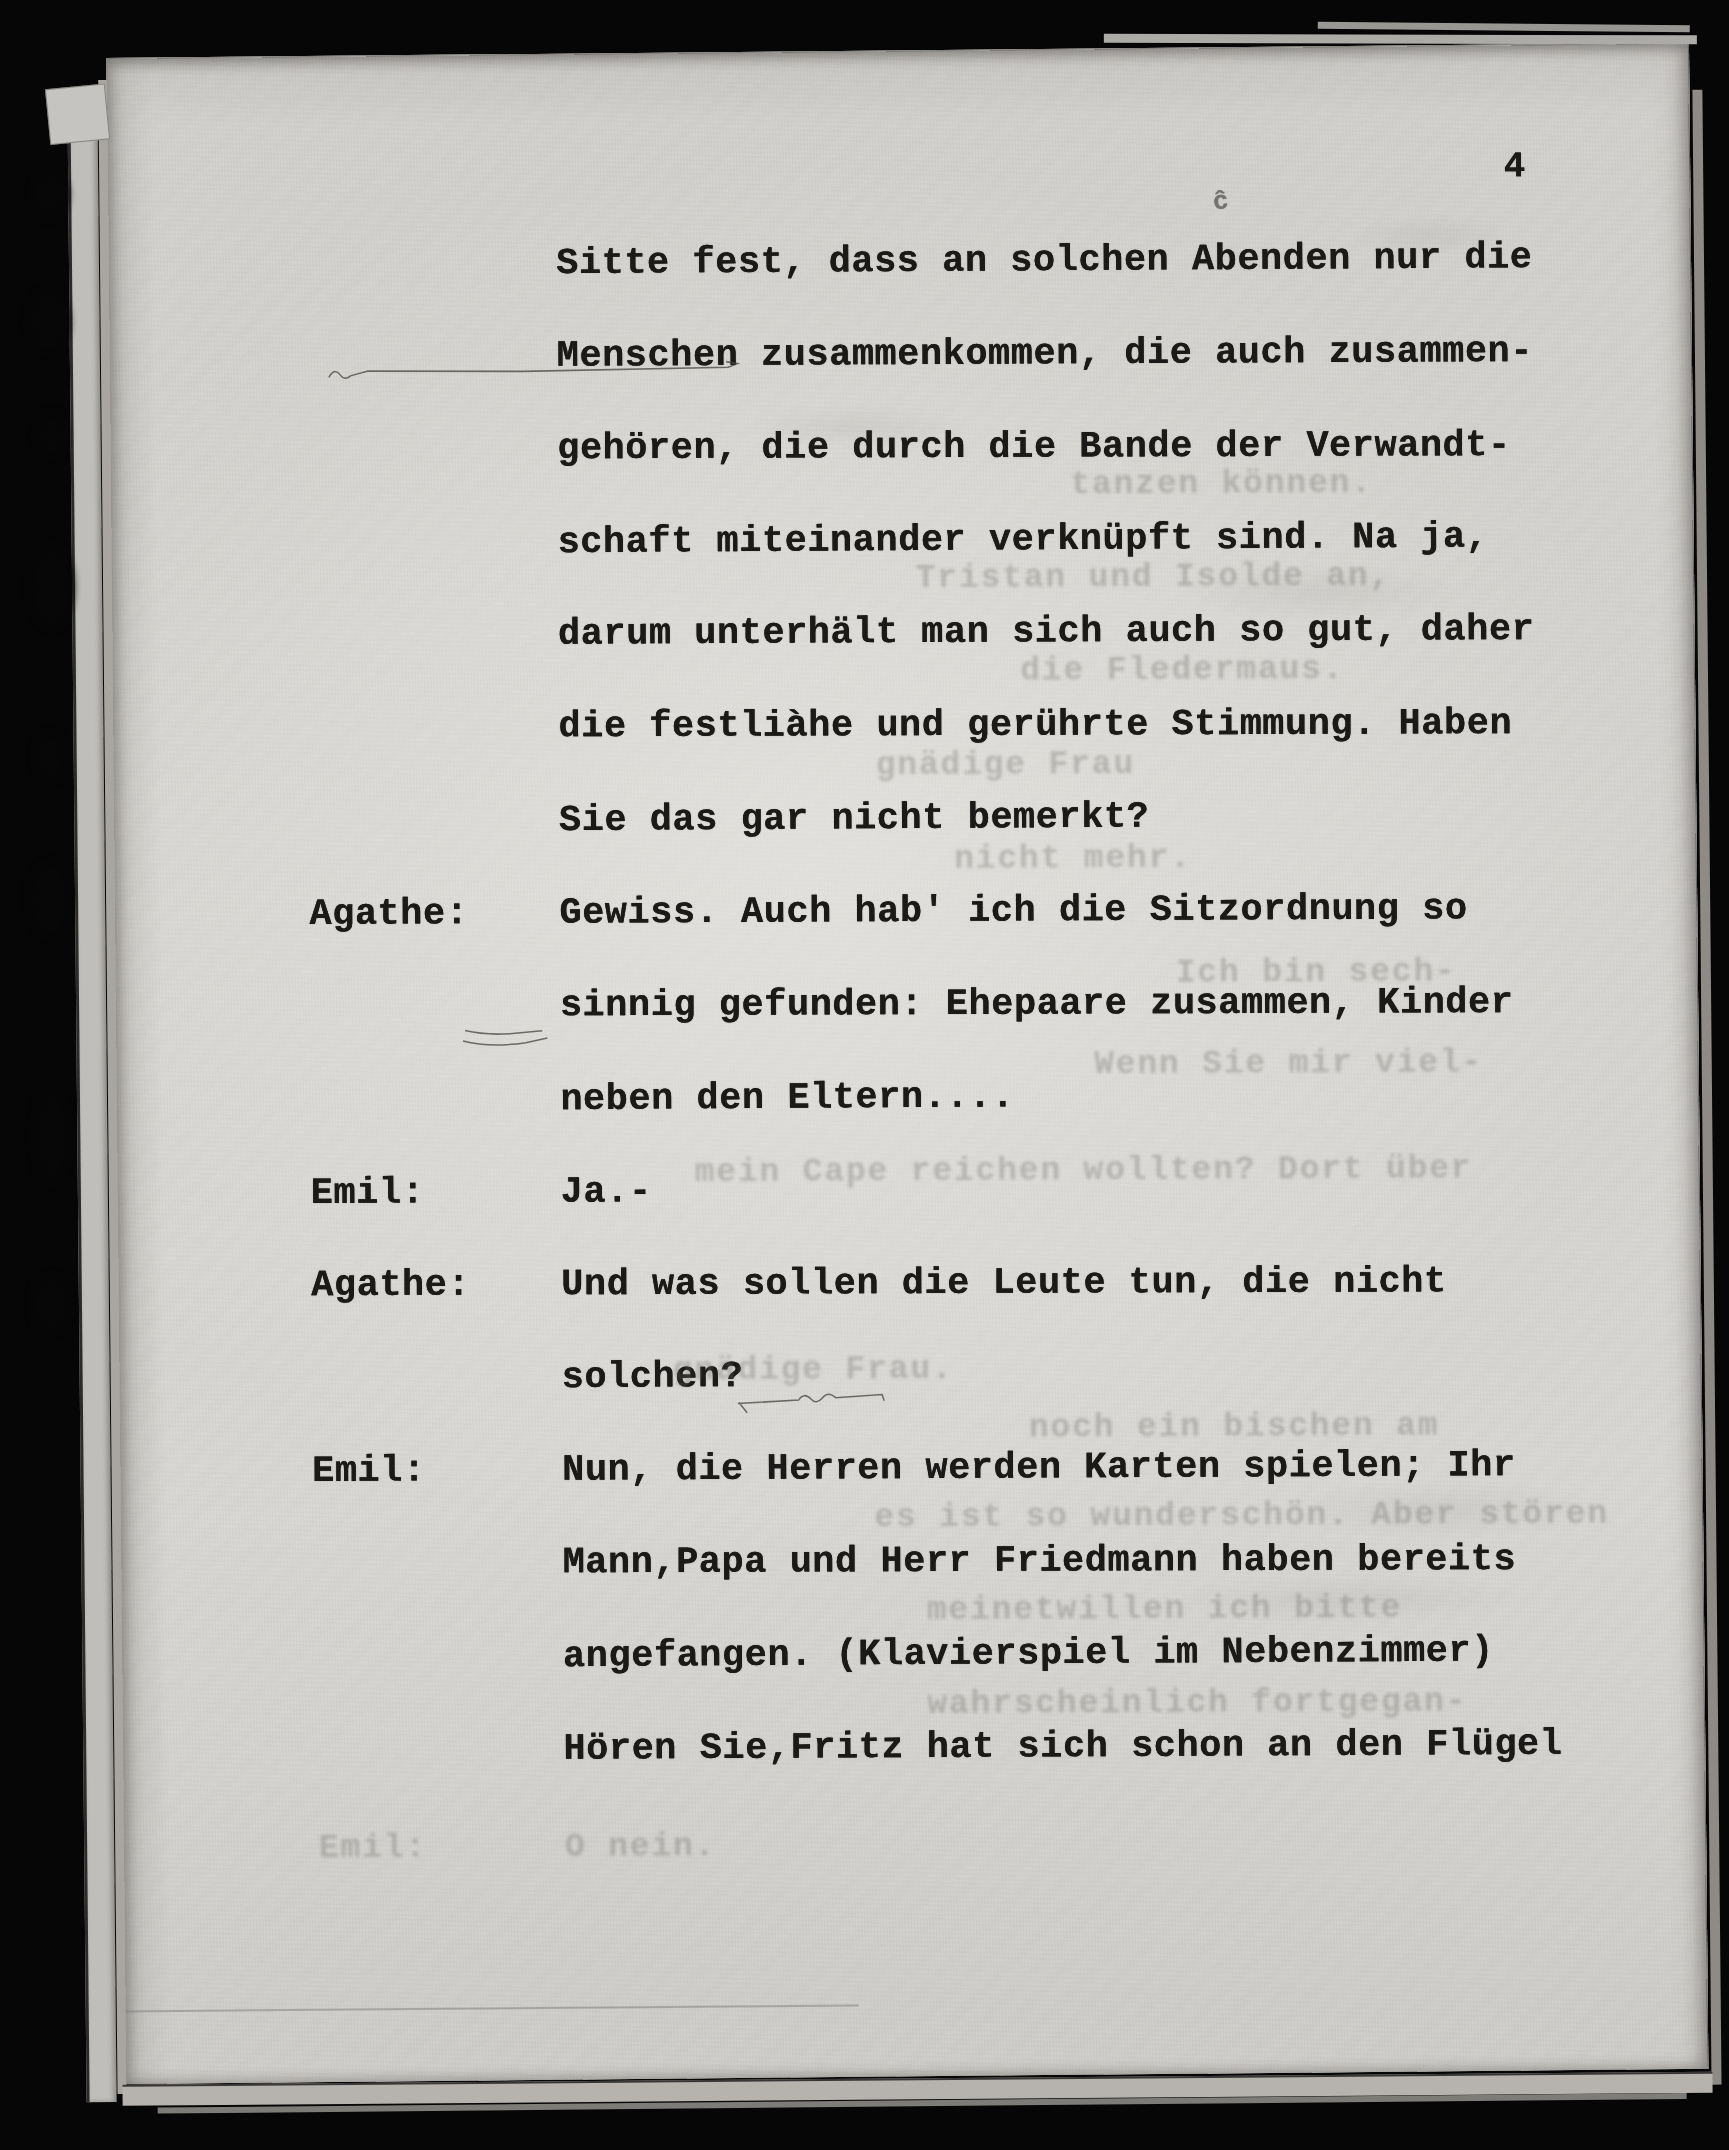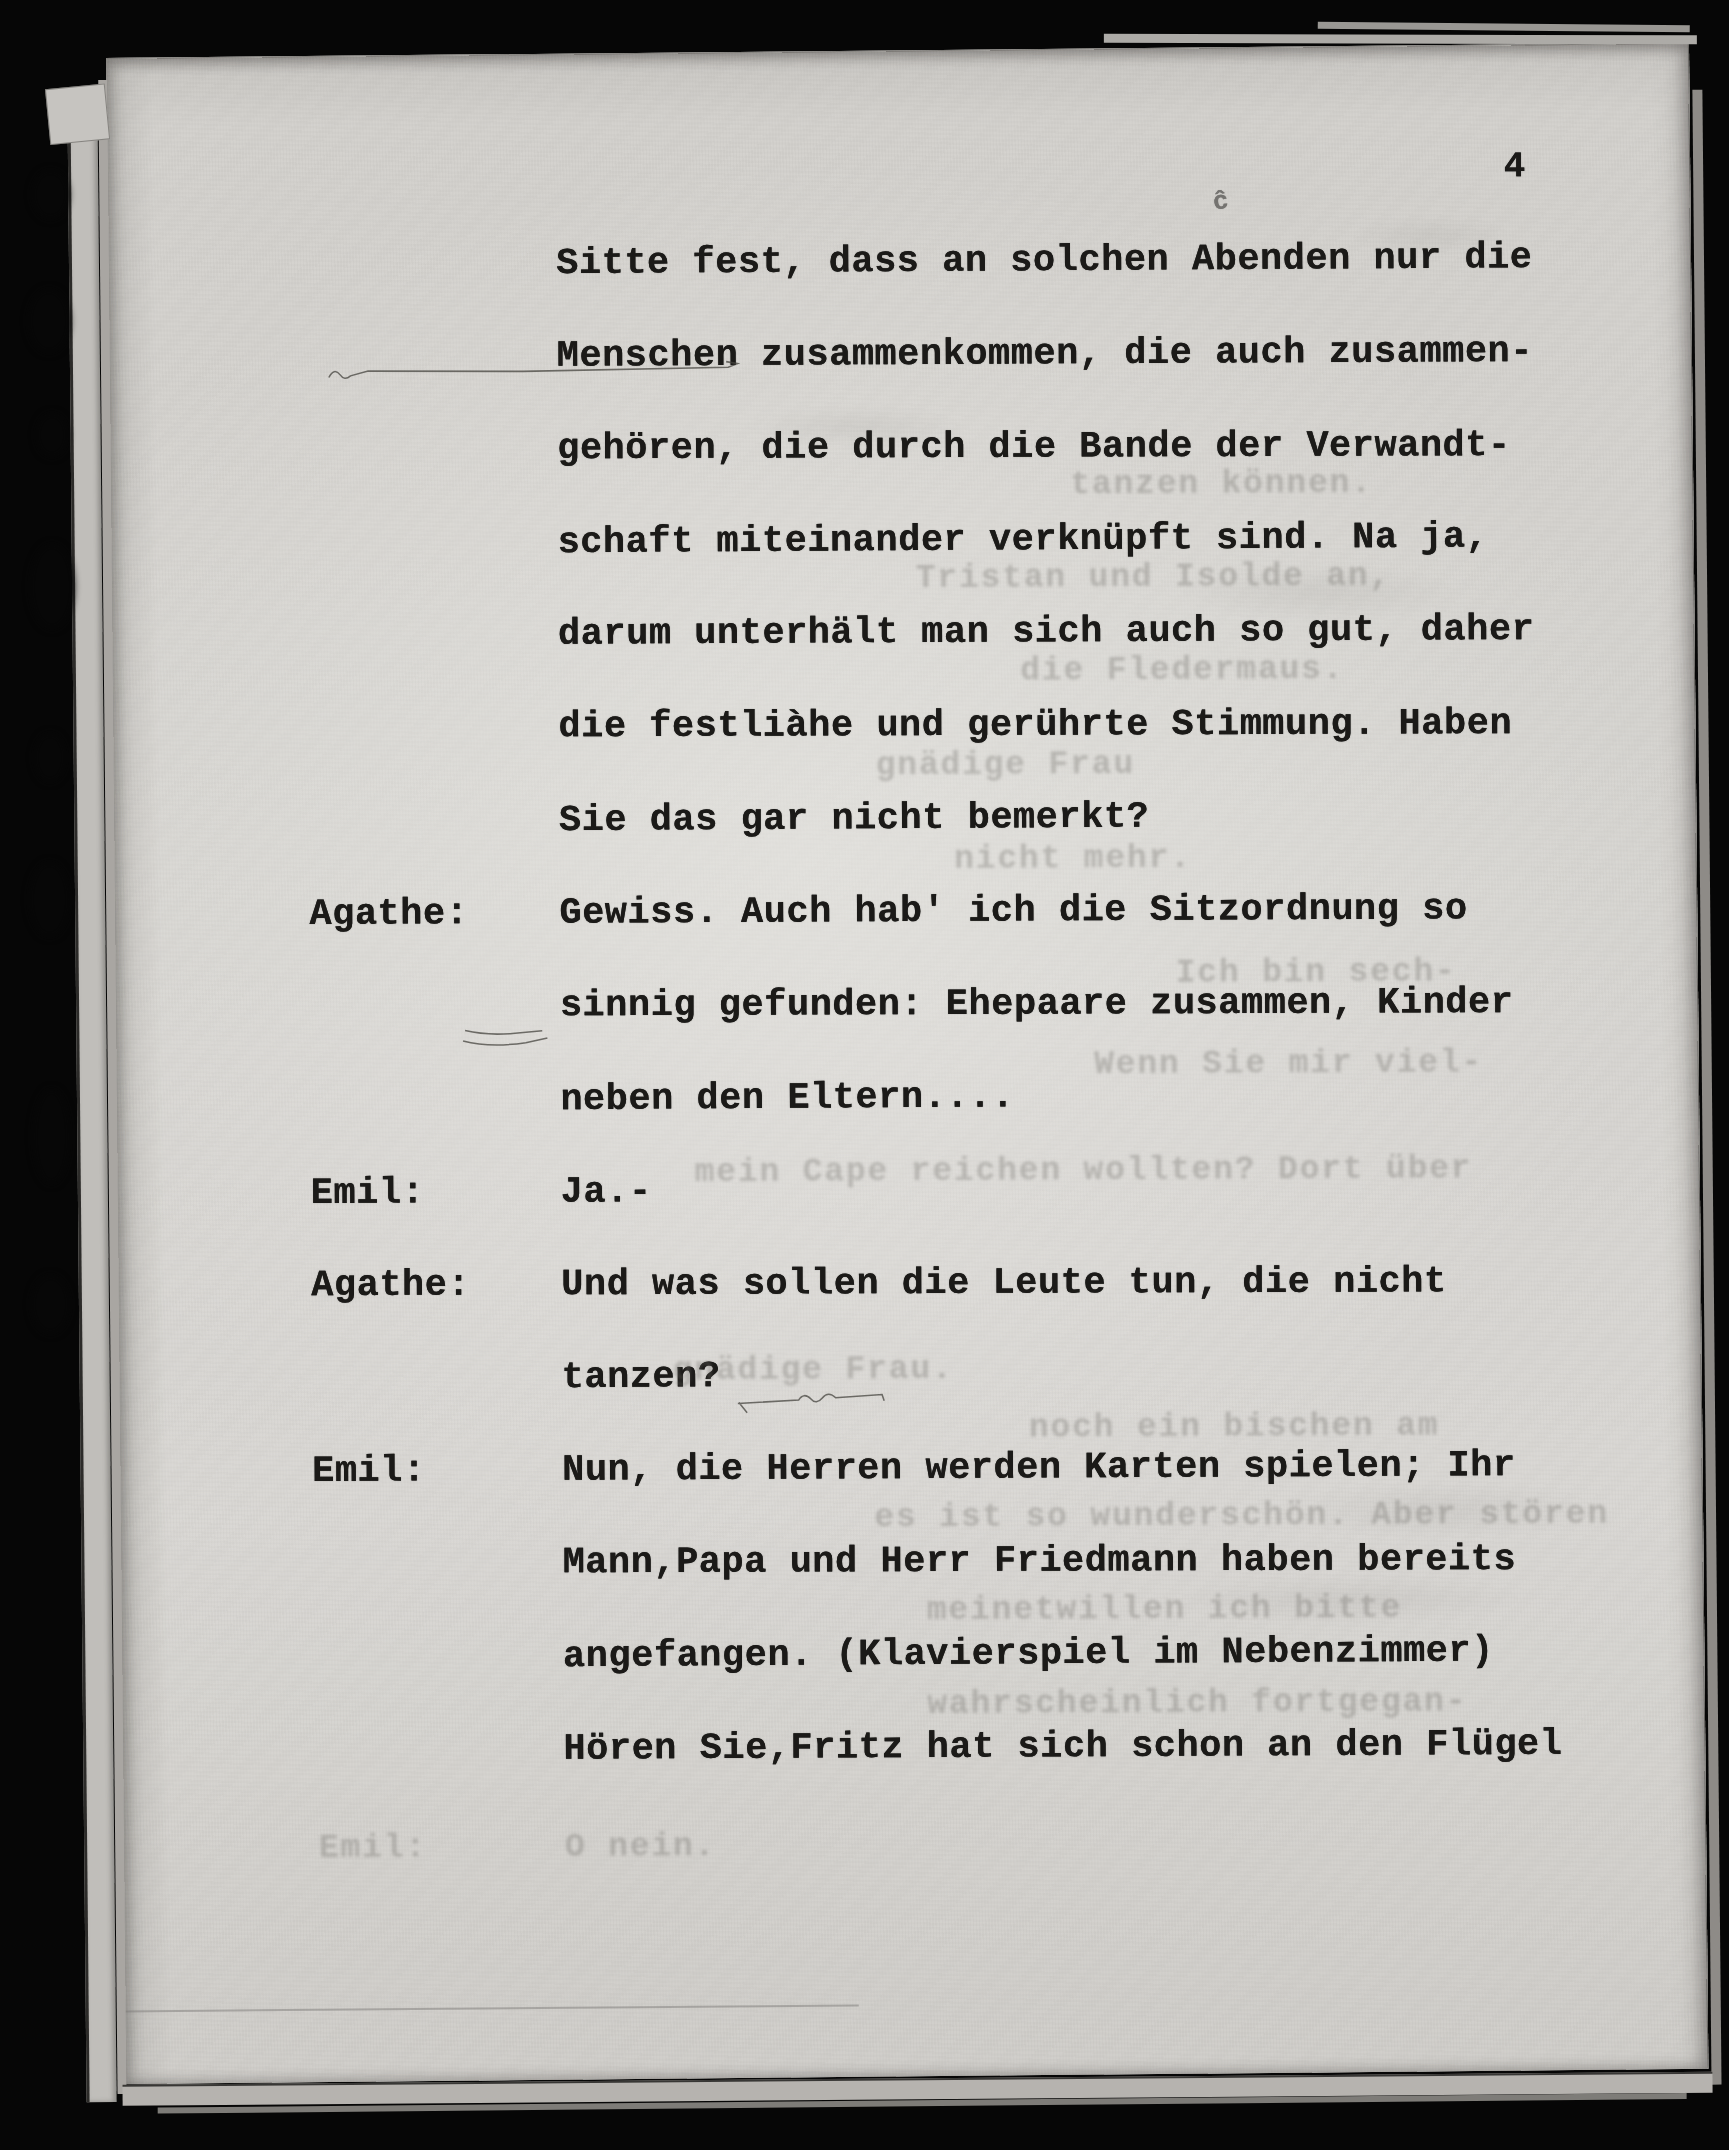--- a/index.html
+++ b/index.html
@@ -99,21 +99,21 @@
       <div class="tline ink" style="top: 426px;"><span class="txt">gehören, die durch die Bande der Verwandt-</span></div>
       <div class="tline ink" style="top: 519px;"><span class="txt">schaft miteinander verknüpft sind. Na ja,</span></div>
       <div class="tline ink" style="top: 611px;"><span class="txt">darum unterhält man sich auch so gut, daher</span></div>
       <div class="tline ink" style="top: 704px;"><span class="txt">die festliàhe und gerührte Stimmung. Haben</span></div>
       <div class="tline ink" style="top: 797px;"><span class="txt">Sie das gar nicht bemerkt?</span></div>
       <div class="tline ink" style="top: 890px;"><span class="spk">Agathe:</span><span class="txt">Gewiss. Auch hab' ich die Sitzordnung so</span></div>
       <div class="tline ink" style="top: 983px;"><span class="txt">sinnig gefunden: Ehepaare zusammen, Kinder</span></div>
       <div class="tline ink" style="top: 1076px;"><span class="txt">neben den Eltern....</span></div>
       <div class="tline ink" style="top: 1169px;"><span class="spk">Emil:</span><span class="txt">Ja.-</span></div>
       <div class="tline ink" style="top: 1262px;"><span class="spk">Agathe:</span><span class="txt">Und was sollen die Leute tun, die nicht</span></div>
-      <div class="tline ink" style="top: 1354px;"><span class="txt">tanzen?</span></div>
+      <div class="tline ink" style="top: 1354px;"><span class="txt">solchen?</span></div>
       <div class="tline ink" style="top: 1447px;"><span class="spk">Emil:</span><span class="txt">Nun, die Herren werden Karten spielen; Ihr</span></div>
       <div class="tline ink" style="top: 1540px;"><span class="txt">Mann,Papa und Herr Friedmann haben bereits</span></div>
       <div class="tline ink" style="top: 1633px;"><span class="txt">angefangen. (Klavierspiel im Nebenzimmer)</span></div>
       <div class="tline ink" style="top: 1726px;"><span class="txt">Hören Sie,Fritz hat sich schon an den Flügel</span></div>
     </div>
   <div id="ghosts">
       <div class="ghost" style="left: 1073px; top: 467px;">tanzen können.</div>
       <div class="ghost" style="left: 918px; top: 560px;">Tristan und Isolde an,</div>
       <div class="ghost" style="left: 1022px; top: 653px;">die Fledermaus.</div>
       <div class="ghost" style="left: 877px; top: 747px;">gnädige Frau</div>

